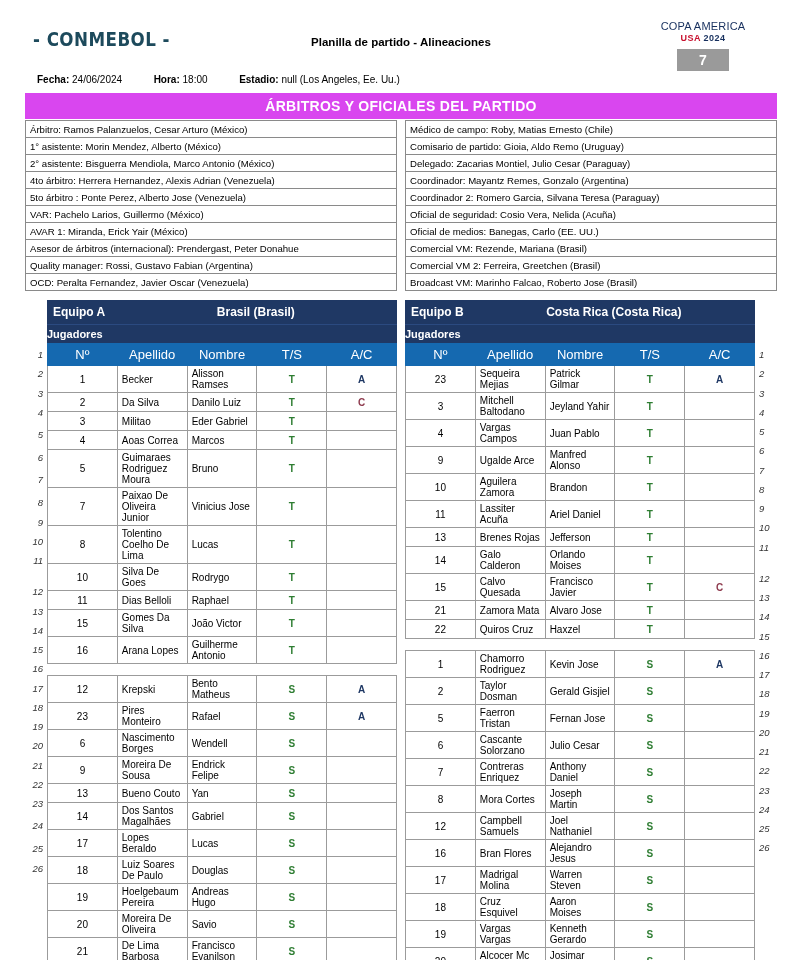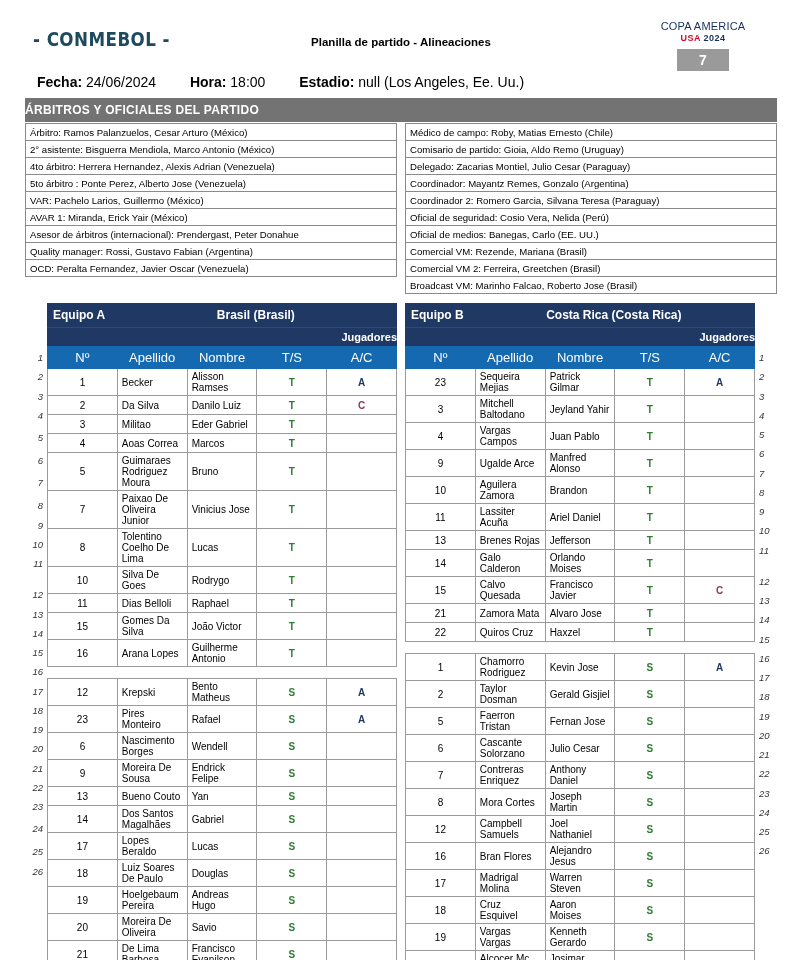--- a/index.html
+++ b/index.html
@@ -29,28 +29,28 @@
   .ca-line1 { font-size: 11px; font-weight: 400; color: #17305e; letter-spacing: .2px; }
   .ca-line2 { font-size: 9px; font-weight: 700; letter-spacing: .5px; margin-top: 1px; }
   .ca-usa { color: #c8102e; }
   .ca-year { color: #17305e; }
   .match-badge {
     margin: 6px auto 0; width: 52px; height: 22px; background: #9a9a9a;
     color: #fff; font-size: 14px; font-weight: 700; line-height: 22px;
   }
 
   
-  .dateline { font-size: 14px; padding: 6px 12px 8px; }
+  .dateline { font-size: 10px; padding: 6px 12px 8px; }
   .dateline b { font-weight: 700; }
   .dateline .gap { display: inline-block; width: 26px; }
 
   
   .banner {
-    background: #737373; color: #fff;
-    text-align: left; font-weight: 700; font-size: 12px;
+    background: #d946ef; color: #fff;
+    text-align: center; font-weight: 700; font-size: 14px;
     padding: 5px 0; letter-spacing: .3px;
   }
 
   
   .officials { display: flex; gap: 8px; margin-top: 1px; }
   .off-col { width: 50%; border-collapse: collapse; }
   .off-col table { width: 100%; border-collapse: collapse; table-layout: fixed; }
   .off-col td {
     border: 1px solid #8a8a8a; font-size: 9.6px;
     padding: 2px 4px; height: 17px; white-space: nowrap;
@@ -72,21 +72,21 @@
   .gutter div.tall { height: 26px; line-height: 26px; }
   .gutter div.spacer { height: 12px; }
 
   .team-head {
     background: #1f3864; color: #fff; display: flex;
     font-size: 12px; font-weight: 700; padding: 5px 6px;
   }
   .team-head .label { width: 38%; }
   .team-head .name { flex: 1; text-align: center; padding-right: 18%; }
   .team-sub {
-    background: #1f3864; color: #fff; text-align: right;
+    background: #1f3864; color: #fff; text-align: left;
     font-size: 11px; font-weight: 700; padding: 3px 0;
     border-top: 1px solid #2b4a80;
   }
   table.players { width: 100%; border-collapse: collapse; table-layout: fixed; }
   table.players th {
     background: #1569b0; color: #fff; font-size: 13px; font-weight: 400;
     padding: 3px 2px; border: 1px solid #1569b0;
   }
   table.players td {
     border: 1px solid #9b9b9b; font-size: 10px; padding: 2px 4px;
@@ -135,20 +135,23 @@
 
   <div class="banner">ÁRBITROS Y OFICIALES DEL PARTIDO</div>
   <div class="officials">
     <div class="off-col">
       <table>
           <tbody id="off-left">
             <tr>
               <td>Árbitro: Ramos Palanzuelos, Cesar Arturo (México)</td>
             </tr>
             <tr>
+              <td>1° asistente: Morin Mendez, Alberto (México)</td>
+            </tr>
+            <tr>
               <td>2° asistente: Bisguerra Mendiola, Marco Antonio (México)</td>
             </tr>
             <tr>
               <td>4to árbitro: Herrera Hernandez, Alexis Adrian (Venezuela)</td>
             </tr>
             <tr>
               <td>5to árbitro : Ponte Perez, Alberto Jose (Venezuela)</td>
             </tr>
             <tr>
               <td>VAR: Pachelo Larios, Guillermo (México)</td>
@@ -180,21 +183,21 @@
             <tr>
               <td>Delegado: Zacarias Montiel, Julio Cesar (Paraguay)</td>
             </tr>
             <tr>
               <td>Coordinador: Mayantz Remes, Gonzalo (Argentina)</td>
             </tr>
             <tr>
               <td>Coordinador 2: Romero Garcia, Silvana Teresa (Paraguay)</td>
             </tr>
             <tr>
-              <td>Oficial de seguridad: Cosio Vera, Nelida (Perú)</td>
+              <td>Oficial de seguridad: Cosio Vera, Nelida (Acuña)</td>
             </tr>
             <tr>
               <td>Oficial de medios: Banegas, Carlo (EE. UU.)</td>
             </tr>
             <tr>
               <td>Comercial VM: Rezende, Mariana (Brasil)</td>
             </tr>
             <tr>
               <td>Comercial VM 2: Ferreira, Greetchen (Brasil)</td>
             </tr>

